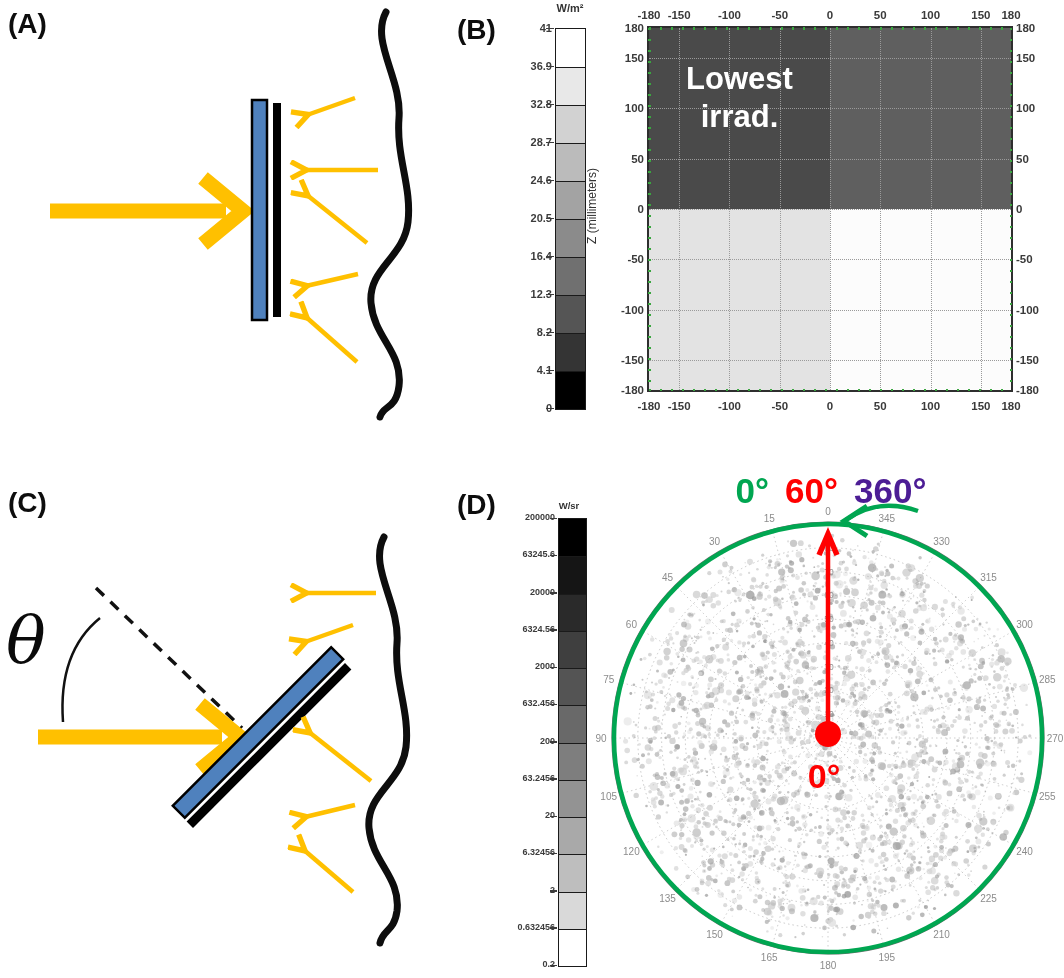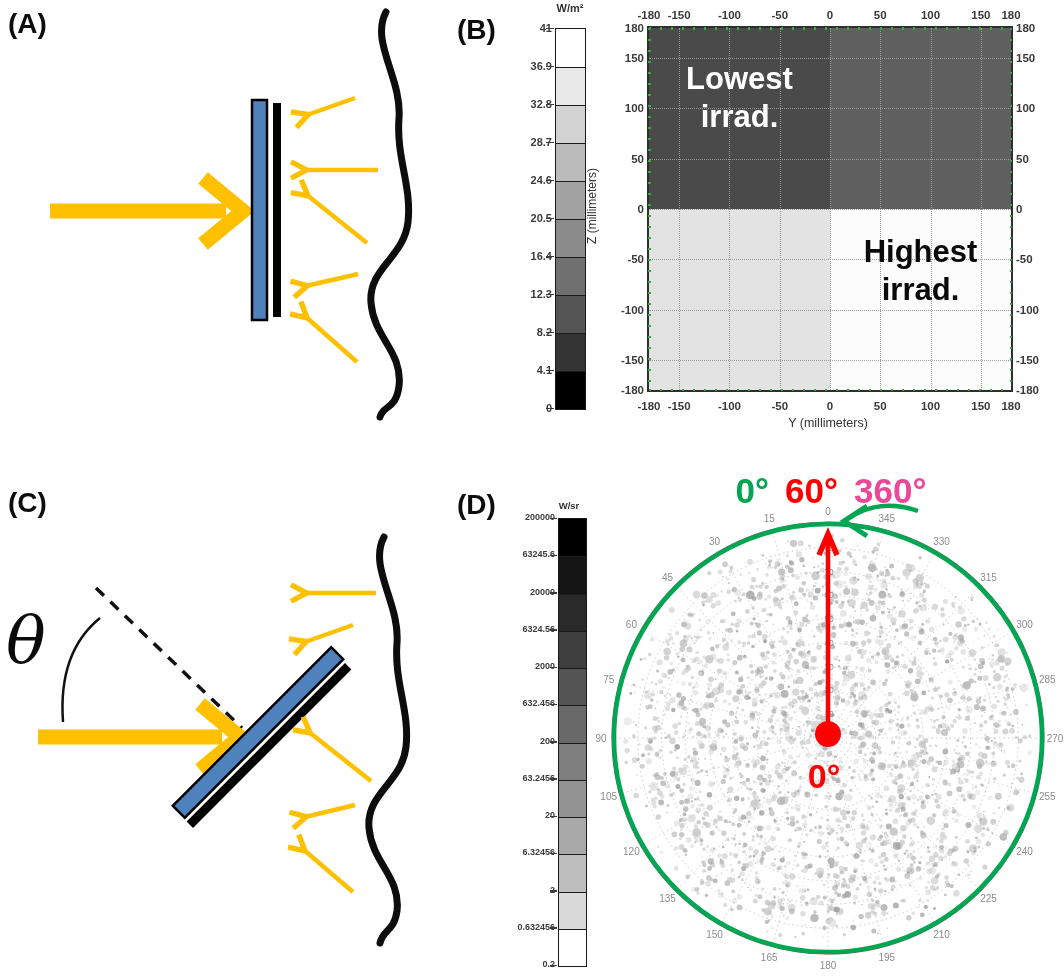--- a/index.html
+++ b/index.html
@@ -131,21 +131,20 @@
         <div class="cb-tick" style="top: 379.5px;"></div>
       </div>
   </div>
   <div id="b-ylabel">Z (millimeters)</div>
   <div id="bplot">
     <div class="quad" id="q-tl" style="background: rgb(74, 74, 74);"></div>
     <div class="quad" id="q-tr" style="background: rgb(95, 95, 95);"></div>
     <div class="quad" id="q-bl" style="background: rgb(227, 227, 227);"></div>
     <div class="quad" id="q-br" style="background: rgb(252, 252, 252);"></div>
     <div class="qlabel" id="ql-tl">Lowest irrad.</div>
-    <div class="qlabel" id="ql-br">Highest irrad.</div>
     <div class="edge" id="e-top" style="background: repeating-linear-gradient(90deg, rgb(58, 166, 63) 0px, rgb(58, 166, 63) 2.5px, transparent 2.5px, transparent 11px);"></div>
     <div class="edge" id="e-bot" style="background: repeating-linear-gradient(90deg, rgb(58, 166, 63) 0px, rgb(58, 166, 63) 2.5px, transparent 2.5px, transparent 11px);"></div>
     <div class="edge" id="e-left" style="background: repeating-linear-gradient(rgb(58, 166, 63) 0px, rgb(58, 166, 63) 2.5px, transparent 2.5px, transparent 11px);"></div>
     <div class="edge" id="e-right" style="background: repeating-linear-gradient(rgb(58, 166, 63) 0px, rgb(58, 166, 63) 2.5px, transparent 2.5px, transparent 11px);"></div>
   <div class="tick top-tick" style="left: 0px;">-180</div>
       <div class="tick bot-tick" style="left: 0px;">-180</div>
       <div class="grid-v" style="left: 30.1667px; border-color: rgb(154, 154, 154);"></div>
       <div class="tick top-tick" style="left: 30.1667px;">-150</div>
       <div class="tick bot-tick" style="left: 30.1667px;">-150</div>
       <div class="grid-v" style="left: 80.4444px; border-color: rgb(154, 154, 154);"></div>
@@ -187,21 +186,20 @@
       <div class="tick right-tick" style="top: 231.278px;">-50</div>
       <div class="grid-h" style="top: 281.556px; border-color: rgb(154, 154, 154);"></div>
       <div class="tick left-tick" style="top: 281.556px;">-100</div>
       <div class="tick right-tick" style="top: 281.556px;">-100</div>
       <div class="grid-h" style="top: 331.833px; border-color: rgb(154, 154, 154);"></div>
       <div class="tick left-tick" style="top: 331.833px;">-150</div>
       <div class="tick right-tick" style="top: 331.833px;">-150</div>
       <div class="tick left-tick" style="top: 362px;">-180</div>
       <div class="tick right-tick" style="top: 362px;">-180</div>
     </div>
-  <div id="b-xlabel">Y (millimeters)</div>
 
   <div class="plabel" id="pc-label">(C)</div>
   <svg id="panelC" class="dsvg" width="450" height="498" viewBox="0 0 450 498">
     <defs>
       <marker id="ahC" viewBox="0 0 10 10" refX="2.2" refY="5" markerWidth="4.6" markerHeight="4.6" orient="auto">
         <path d="M9 1 L1.5 5 L9 9" fill="none" stroke-width="2.6" class="beam-stroke" stroke="#FFC000"></path>
       </marker>
     </defs>
     <path d="M 384 57 C 368 87 400 123 397 163 C 394 203 410 231 406 267 C 402 303 366 313 369 348 C 372 383 401 397 397 431 C 394 452 383 449 380 463" fill="none" stroke="#0d0d0d" stroke-width="7" stroke-linecap="round"></path>
     <text x="6" y="183" font-size="66" font-style="italic" fill="#0a0a0a" font-family="'DejaVu Serif', serif">θ</text>
@@ -259,21 +257,21 @@
         <div class="cb-lab" style="top: 329.25px;">6.32456</div>
         <div class="cb-tick" style="top: 334.75px;"></div>
         <div class="cb-lab" style="top: 366.5px;">2</div>
         <div class="cb-tick" style="top: 372px;"></div>
         <div class="cb-lab" style="top: 403.75px;">0.632456</div>
         <div class="cb-tick" style="top: 409.25px;"></div>
         <div class="cb-lab" style="top: 441px;">0.2</div>
         <div class="cb-tick" style="top: 446.5px;"></div>
       </div>
   </div>
-  <div id="polar-title"><span class="pt" style="color: rgb(0, 166, 81);">0°</span><span class="pt" style="color: rgb(255, 0, 0);">60°</span><span class="pt" style="color: #ec4899;">360°</span></div>
+  <div id="polar-title"><span class="pt" style="color: rgb(0, 166, 81);">0°</span><span class="pt" style="color: rgb(255, 0, 0);">60°</span><span class="pt" style="color: #4c1d95;">360°</span></div>
   <svg id="polar" width="486" height="493">
       <line x1="250" y1="253" x2="250.0" y2="39.0" stroke="#c9c9c9" stroke-width="0.9" stroke-dasharray="1.5 3"></line>
       <line x1="250" y1="253" x2="194.6" y2="46.3" stroke="#c9c9c9" stroke-width="0.9" stroke-dasharray="1.5 3"></line>
       <line x1="250" y1="253" x2="143.0" y2="67.7" stroke="#c9c9c9" stroke-width="0.9" stroke-dasharray="1.5 3"></line>
       <line x1="250" y1="253" x2="98.7" y2="101.7" stroke="#c9c9c9" stroke-width="0.9" stroke-dasharray="1.5 3"></line>
       <line x1="250" y1="253" x2="64.7" y2="146.0" stroke="#c9c9c9" stroke-width="0.9" stroke-dasharray="1.5 3"></line>
       <line x1="250" y1="253" x2="43.3" y2="197.6" stroke="#c9c9c9" stroke-width="0.9" stroke-dasharray="1.5 3"></line>
       <line x1="250" y1="253" x2="36.0" y2="253.0" stroke="#c9c9c9" stroke-width="0.9" stroke-dasharray="1.5 3"></line>
       <line x1="250" y1="253" x2="43.3" y2="308.4" stroke="#c9c9c9" stroke-width="0.9" stroke-dasharray="1.5 3"></line>
       <line x1="250" y1="253" x2="64.7" y2="360.0" stroke="#c9c9c9" stroke-width="0.9" stroke-dasharray="1.5 3"></line>

